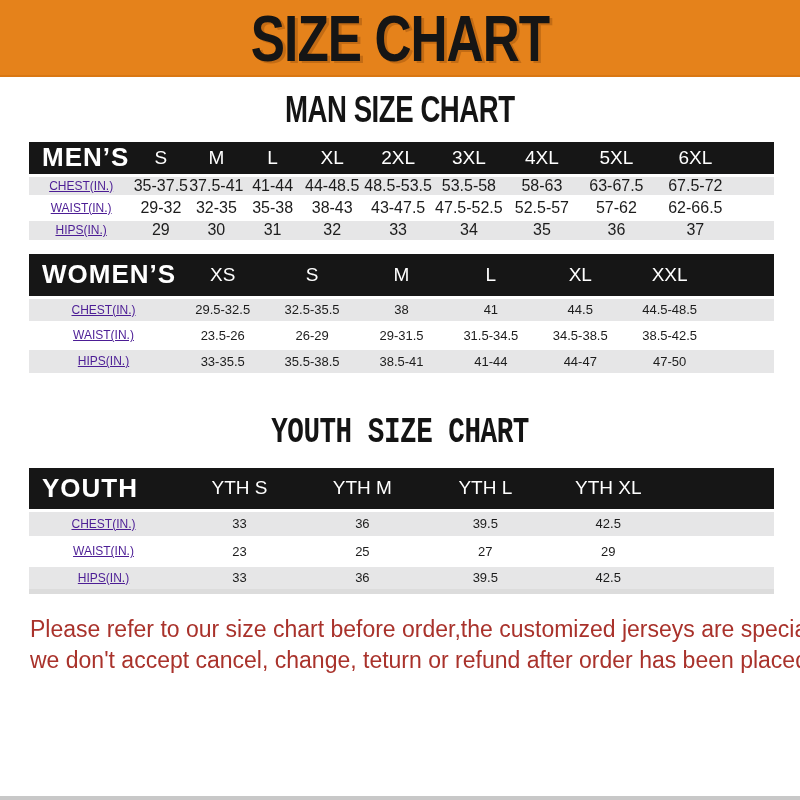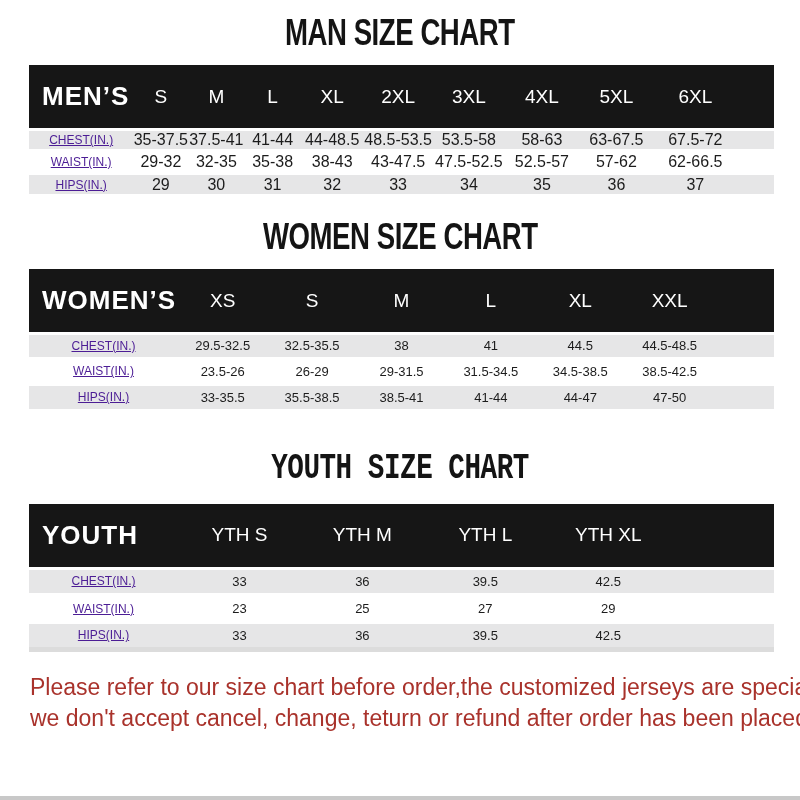--- a/index.html
+++ b/index.html
@@ -67,21 +67,21 @@
   .size-table thead tr { background: #161616; }
   .t-men   thead tr { height: 33px; }
   .t-women thead tr { height: 44px; }
   .t-youth thead tr { height: 43px; }
 
   .size-table th {
     color: #ffffff;
     font-weight: normal;
     font-size: 19px;
     text-align: center;
-    padding: 16px;
+    padding: 0;
     white-space: nowrap;
   }
   .size-table th.lbl {
     text-align: left;
     padding-left: 13px;
     font-weight: bold;
     font-size: 26px;
     letter-spacing: 1px;
   }
 
@@ -118,20 +118,23 @@
     left: 0; bottom: 0;
     width: 100%; height: 4px;
     background: #c8c8c8;
   }
 </style>
 </head>
 <body>
 
 <div class="page">
 
+  <header class="banner">
+    <span class="banner-text">SIZE CHART</span>
+  </header>
 
   <section id="sec-men">
     <h2 class="section-title"><span class="title-inner">MAN SIZE CHART</span></h2>
     <table class="size-table t-men">
       <colgroup>
         <col style="width:14%">
           <col style="width:7.4%">
           <col style="width:7.5%">
           <col style="width:7.6%">
         <col style="width:8.4%">
@@ -195,21 +198,20 @@
             <td class="">35</td>
             <td class="">36</td>
             <td class="">37</td>
             <td></td>
           </tr>
         </tbody>
       </table>
   </section>
 
   <section id="sec-women">
-    <h2 class="section-title"><span class="title-inner">WOMEN SIZE CHART</span></h2>
     <table class="size-table t-women">
       <colgroup>
         <col style="width:20%">
           <col style="width:12%">
           <col style="width:12%">
           <col style="width:12%">
         <col style="width:12%">
           <col style="width:12%">
           <col style="width:12%">
           <col style="width:8%">

